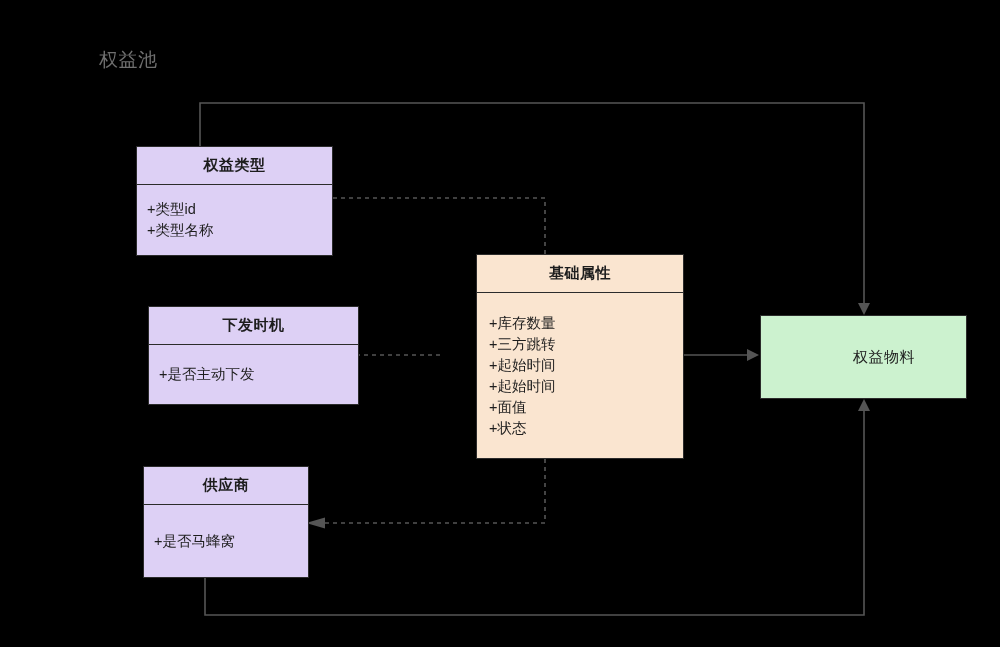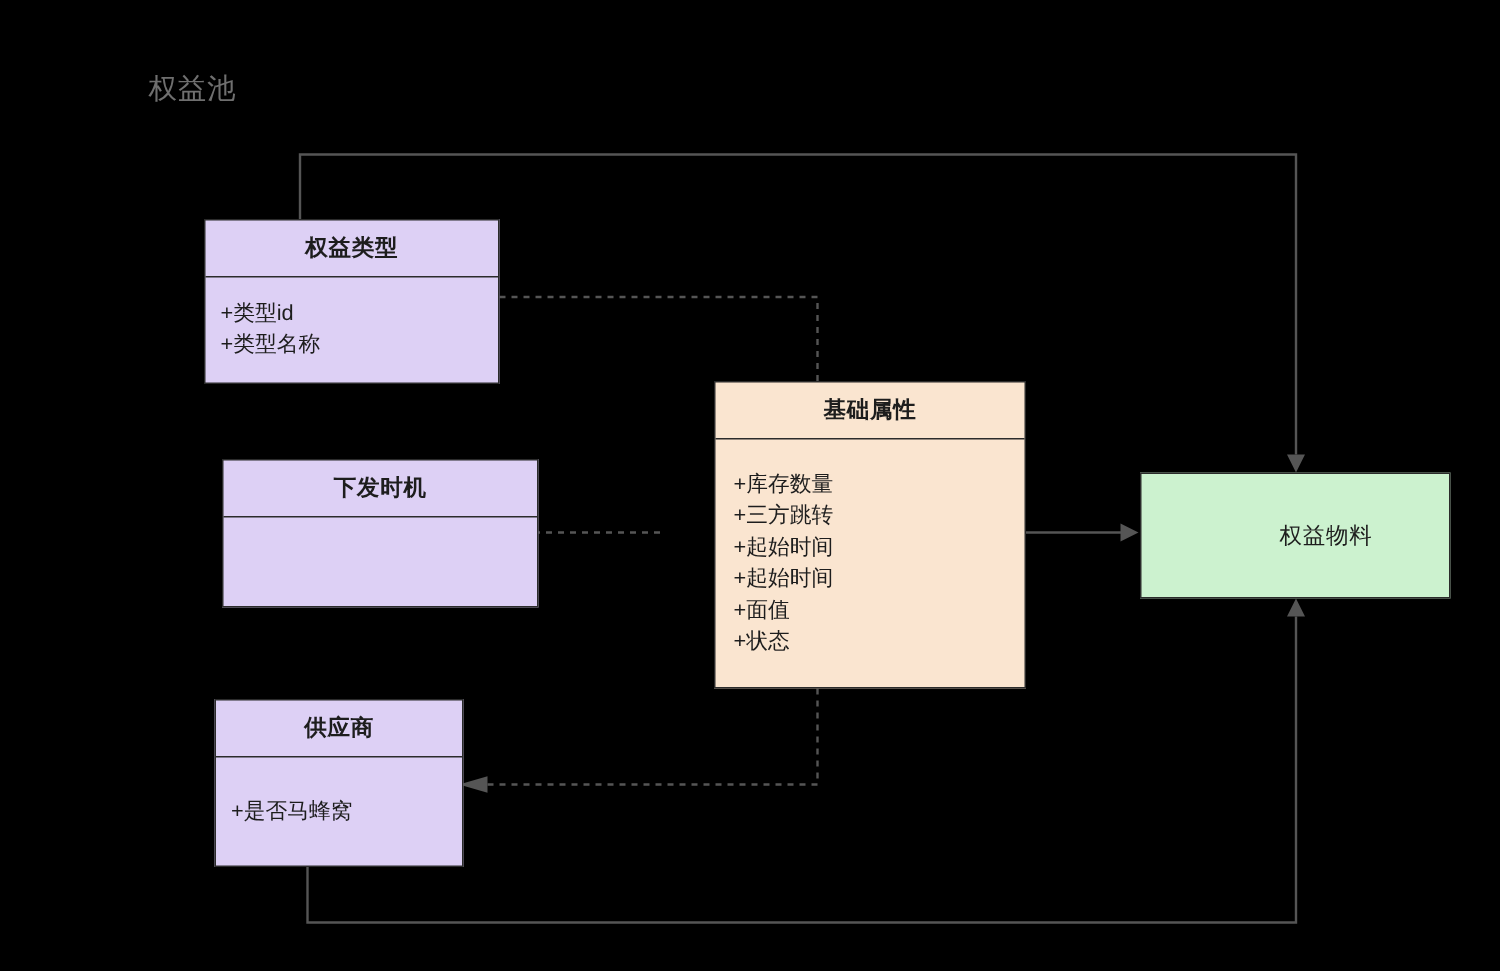--- a/index.html
+++ b/index.html
@@ -144,20 +144,23 @@
   <div class="uml-node n-type">
     <div class="node-title">权益类型</div>
     <div class="node-attrs">
       <div class="node-attr">+类型id</div>
       <div class="node-attr">+类型名称</div>
     </div>
   </div>
 
   <div class="uml-node n-timing">
     <div class="node-title">下发时机</div>
+    <div class="node-attrs">
+      <div class="node-attr">+是否主动下发</div>
+    </div>
   </div>
 
   <div class="uml-node n-supplier">
     <div class="node-title">供应商</div>
     <div class="node-attrs">
       <div class="node-attr">+是否马蜂窝</div>
     </div>
   </div>
 
   <div class="uml-node n-base">

